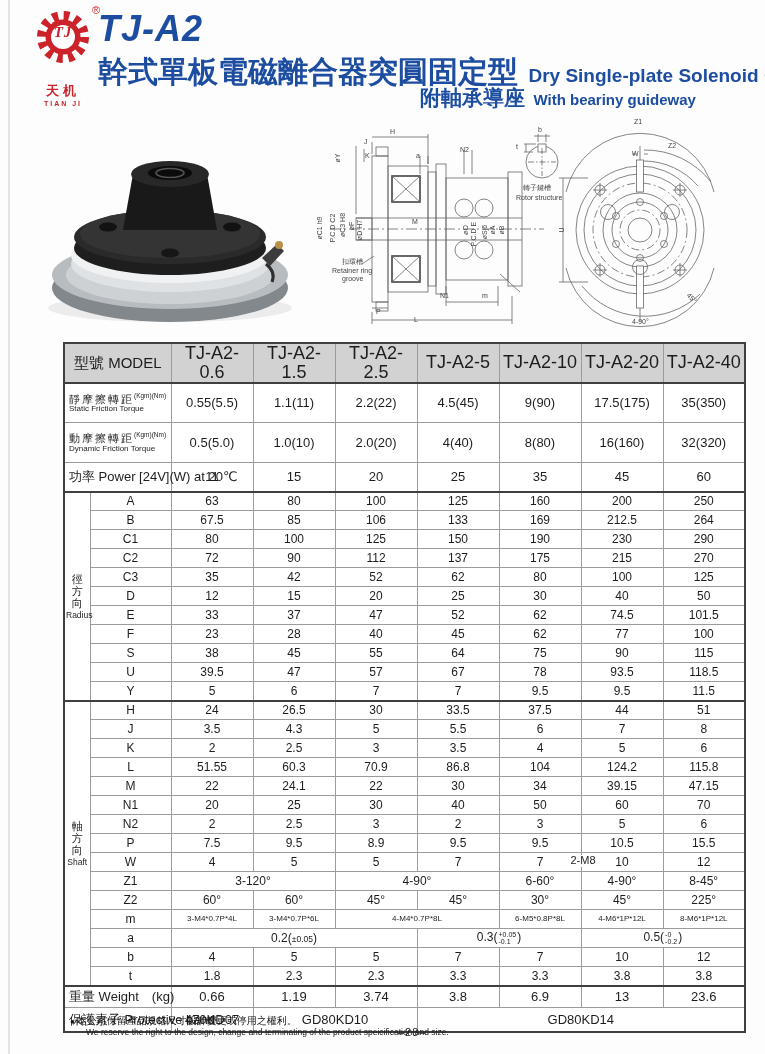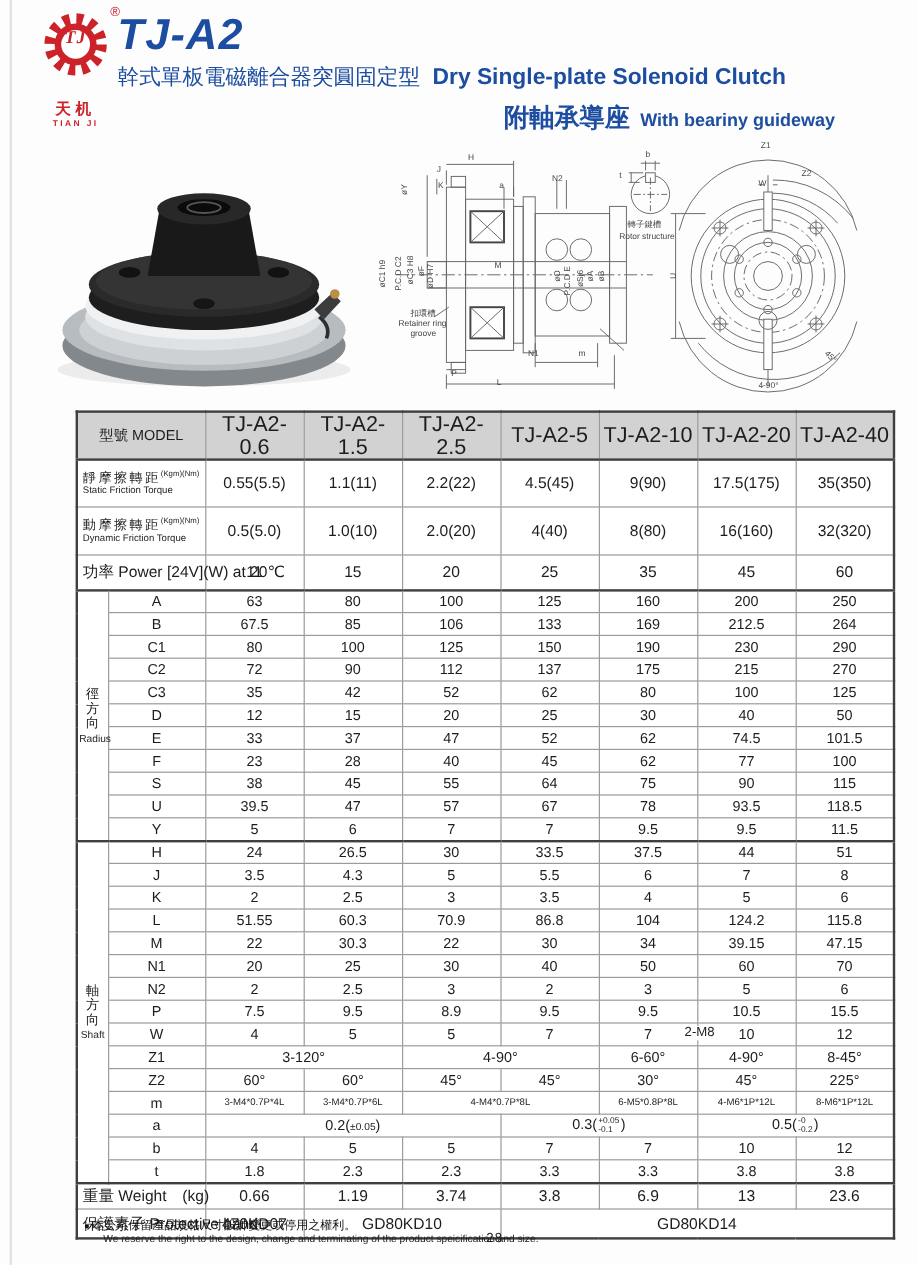--- a/index.html
+++ b/index.html
@@ -18,21 +18,21 @@
   .logo-tj { position:absolute; left:0; top:16px; width:58px; text-align:center;
     font-family:"Liberation Serif","DejaVu Serif",serif; font-style:italic; font-weight:bold;
     font-size:15px; color:var(--red); letter-spacing:1px; }
   .logo-reg { position:absolute; right:-8px; top:-4px; font-size:11px; color:var(--red); }
   .logo-cn { font-family:"DejaVu Sans",sans-serif; color:var(--red); font-size:13px; font-weight:bold; letter-spacing:4px; margin-top:16px; }
   .logo-en { color:var(--red); font-size:7px; font-weight:bold; letter-spacing:2px; }
 
   .title-model { position:absolute; left:98px; top:8px; font-size:36px; font-style:italic; font-weight:bold;
     color:var(--blue); letter-spacing:1px; }
   .title-line2 { position:absolute; left:98px; top:52px; color:var(--blue); white-space:nowrap; }
-  .title-line2 .cn { font-size:18px; font-weight:normal; }
+  .title-line2 .cn { font-size:30px; font-weight:bold; }
   .title-line2 .en { font-size:19px; font-weight:600; margin-left:6px; }
   .title-line3 { position:absolute; left:420px; top:84px; color:var(--blue); white-space:nowrap; }
   .title-line3 .cn { font-size:21px; font-weight:bold; }
   .title-line3 .en { font-size:15px; font-weight:bold; margin-left:4px; }
 
   
   .drawing { position:absolute; }
   .photo-box   { left:30px;  top:112px; width:280px; height:226px; }
   .cross-box   { left:312px; top:116px; width:238px; height:222px; }
   .front-box   { left:548px; top:116px; width:216px; height:222px; }
@@ -40,21 +40,21 @@
   .dlabel { position:absolute; font-size:7px; color:#444; white-space:nowrap; line-height:8px; }
   .dlabel.rot { width:60px; text-align:center; transform:rotate(-90deg); }
   .dlabel.rot45 { transform:rotate(45deg); }
 
   
   .table-wrap { position:absolute; left:63px; top:342px; width:683px; }
   table { border-collapse:collapse; width:683px; table-layout:fixed; border:2px solid var(--thick); background:#fff; }
   td { border:1px solid var(--line); text-align:center; vertical-align:middle; padding:0 1px;
        font-size:12px; color:#1d1d1d; line-height:1.05; }
   tr.r-model td { background:#d2d2d2; height:33px; font-size:18px; border-bottom:2px solid var(--thick); }
-  tr.r-model td.model-label { font-size:12px; }
+  tr.r-model td.model-label { font-size:15px; }
   tr.r-torque td { height:40px; font-size:13px; }
   tr.r-power td { height:29px; font-size:13px; }
   tr.r-dim td { height:19px; }
   tr.r-weight td { height:22px; font-size:13px; }
   tr.r-band td { height:24px; font-size:13px; }
   tr.sec-top td { border-top:2px solid var(--thick); }
   td.row-label { text-align:left; padding:1px 4px; }
   .lab-cn { font-size:11px; letter-spacing:2px; white-space:nowrap; }
   .lab-unit { font-size:6.5px; letter-spacing:0; vertical-align:super; }
   .lab-en { font-size:8px; letter-spacing:0; }
@@ -464,21 +464,21 @@
             <td class="val ">60.3</td>
             <td class="val ">70.9</td>
             <td class="val ">86.8</td>
             <td class="val ">104</td>
             <td class="val ">124.2</td>
             <td class="val ">115.8</td>
           </tr>
           <tr class="r-dim">
             <td class="param">M</td>
             <td class="val ">22</td>
-            <td class="val ">30.3</td>
+            <td class="val ">24.1</td>
             <td class="val ">22</td>
             <td class="val ">30</td>
             <td class="val ">34</td>
             <td class="val ">39.15</td>
             <td class="val ">47.15</td>
           </tr>
           <tr class="r-dim">
             <td class="param">N1</td>
             <td class="val ">20</td>
             <td class="val ">25</td>

